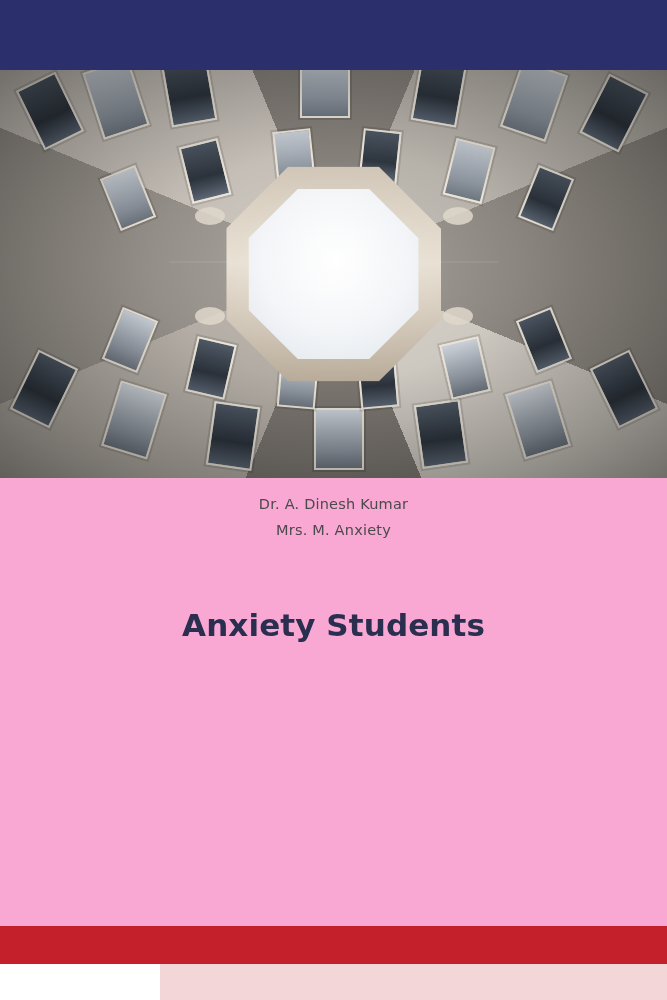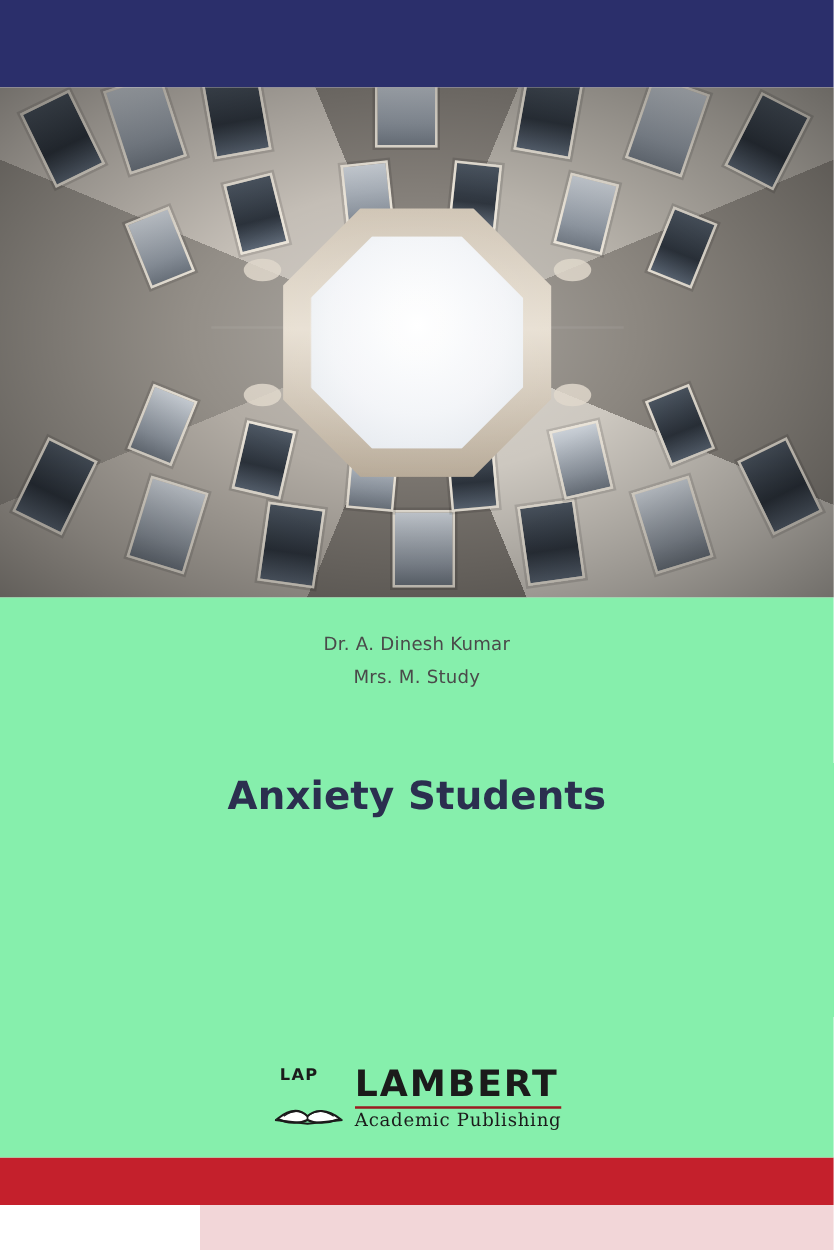--- a/index.html
+++ b/index.html
@@ -107,22 +107,22 @@
   }
   .cornice {
     position: absolute;
     background: rgba(255,255,255,0.35);
   }
 
   
   .textarea {
     position: relative;
     flex: 1 1 auto;
-    background: #86efac;
-    padding: 30px 48px 0 48px;
+    background: #f9a8d4;
+    padding: 18px 48px 0 48px;
     box-sizing: border-box;
   }
   .authors {
     text-align: center;
     color: #3e3a38;
   }
   .author {
     font-size: 14.5px;
     letter-spacing: 0.2px;
     margin: 0 0 10px 0;
@@ -270,46 +270,27 @@
     </div>
 
     <div class="sky-ring"></div>
     <div class="sky"></div>
     <div class="vignette"></div>
   </div>
 
   <div class="textarea">
     <div class="authors">
       <p class="author">Dr. A. Dinesh Kumar</p>
-      <p class="author">Mrs. M. Study</p>
+      <p class="author">Mrs. M. Anxiety</p>
     </div>
 
     <h1 class="title">
       <br>
       <span>Anxiety Students</span>
     </h1>
 
-    <div class="logo-wrap">
-      <div class="logo">
-        <div class="logo-mark">
-          <span class="lap-text">LAP</span>
-          <svg width="58" height="34" viewBox="0 0 58 34">
-            <path d="M4 26 C14 18, 22 18, 28 24 C34 18, 44 18, 54 26 C44 30, 34 30, 28 27 C22 30, 12 30, 4 26 Z" fill="#ffffff" stroke="#1b1b1b" stroke-width="1.6"></path>
-            <path d="M28 24 L28 27" stroke="#1b1b1b" stroke-width="1.4"></path>
-            <path d="M9 24 C16 19, 23 19, 27 23" fill="none" stroke="#1b1b1b" stroke-width="1"></path>
-            <path d="M49 24 C42 19, 35 19, 29 23" fill="none" stroke="#1b1b1b" stroke-width="1"></path>
-            <path d="M2 27 L28 30 L56 27" fill="none" stroke="#1b1b1b" stroke-width="1.6"></path>
-          </svg>
-        </div>
-        <div class="logo-words">
-          <span class="logo-lambert">LAMBERT</span>
-          <span class="logo-rule"></span>
-          <span class="logo-academic">Academic Publishing</span>
-        </div>
-      </div>
-    </div>
   </div>
 
   <div class="bottom-band"></div>
   <div class="footer-strip">
     <div class="pink"></div>
   </div>
 </div>
 
 </body></html>

